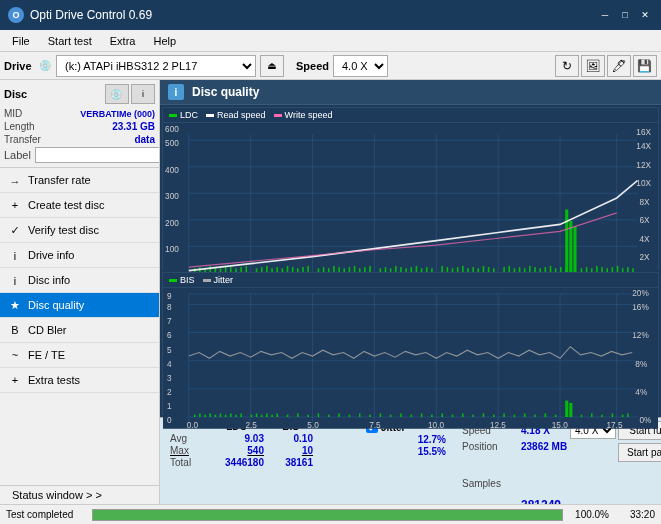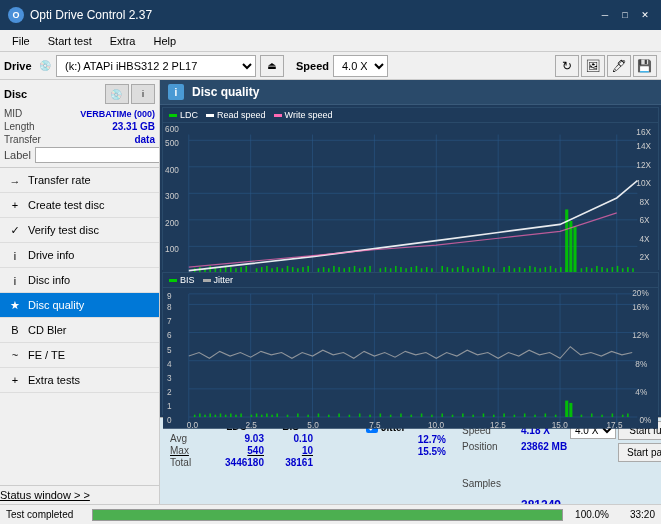--- a/index.html
+++ b/index.html
@@ -48,21 +48,21 @@
     .label-input { flex: 1; height: 16px; border: 1px solid #aaa; font-size: 10px; padding: 0 2px; }
     
     
     .sidebar-nav { flex: 1; overflow: hidden; }
     .nav-item { display: flex; align-items: center; gap: 6px; padding: 5px 8px; cursor: pointer; font-size: 11px; color: #000; border-bottom: 1px solid #ddd; }
     .nav-item.active { background: #0078d7; color: white; }
     .nav-item-icon { width: 14px; height: 14px; display: flex; align-items: center; justify-content: center; font-size: 11px; }
     .nav-item.active .nav-item-icon { color: white; }
     
     
-    .status-window { background: #f0f0f0; border-top: 1px solid #ccc; padding: 3px 0; font-size: 11px; cursor: pointer; display: flex; align-items: center; gap: 2px; text-decoration: underline; }
+    .status-window { background: #f0f0f0; border-top: 1px solid #ccc; padding: 3px 12px; font-size: 11px; cursor: pointer; display: flex; align-items: center; gap: 2px; }
     
     
     .main-content { flex: 1; display: flex; flex-direction: column; background: #1e3a5a; overflow: hidden; }
     
     
     .dq-header { background: #2a4a6a; display: flex; align-items: center; gap: 8px; padding: 4px 8px; border-bottom: 1px solid #3a5a7a; }
     .dq-title { color: white; font-size: 12px; font-weight: bold; }
     .dq-icon { width: 16px; height: 16px; background: #4a9ad4; border-radius: 2px; display: flex; align-items: center; justify-content: center; color: white; font-size: 10px; font-weight: bold; }
     
     
@@ -90,21 +90,21 @@
     .progress-bar-inner { height: 100%; background: #4caf50; }
     .progress-pct { font-size: 10px; color: #000; min-width: 40px; text-align: right; }
     .time-display { font-size: 10px; color: #000; min-width: 40px; text-align: right; }
   </style>
 </head>
 <body>
 
 <div class="title-bar">
   <div class="title-bar-left">
     <div class="title-bar-icon">O</div>
-    <span>Opti Drive Control 2.37</span>
+    <span>Opti Drive Control 0.69</span>
   </div>
   <div class="title-bar-controls">
     <button class="title-btn minimize">─</button>
     <button class="title-btn maximize">□</button>
     <button class="title-btn close">✕</button>
   </div>
 </div>
 
 <div class="menu-bar">
   <span class="menu-item">File</span>

